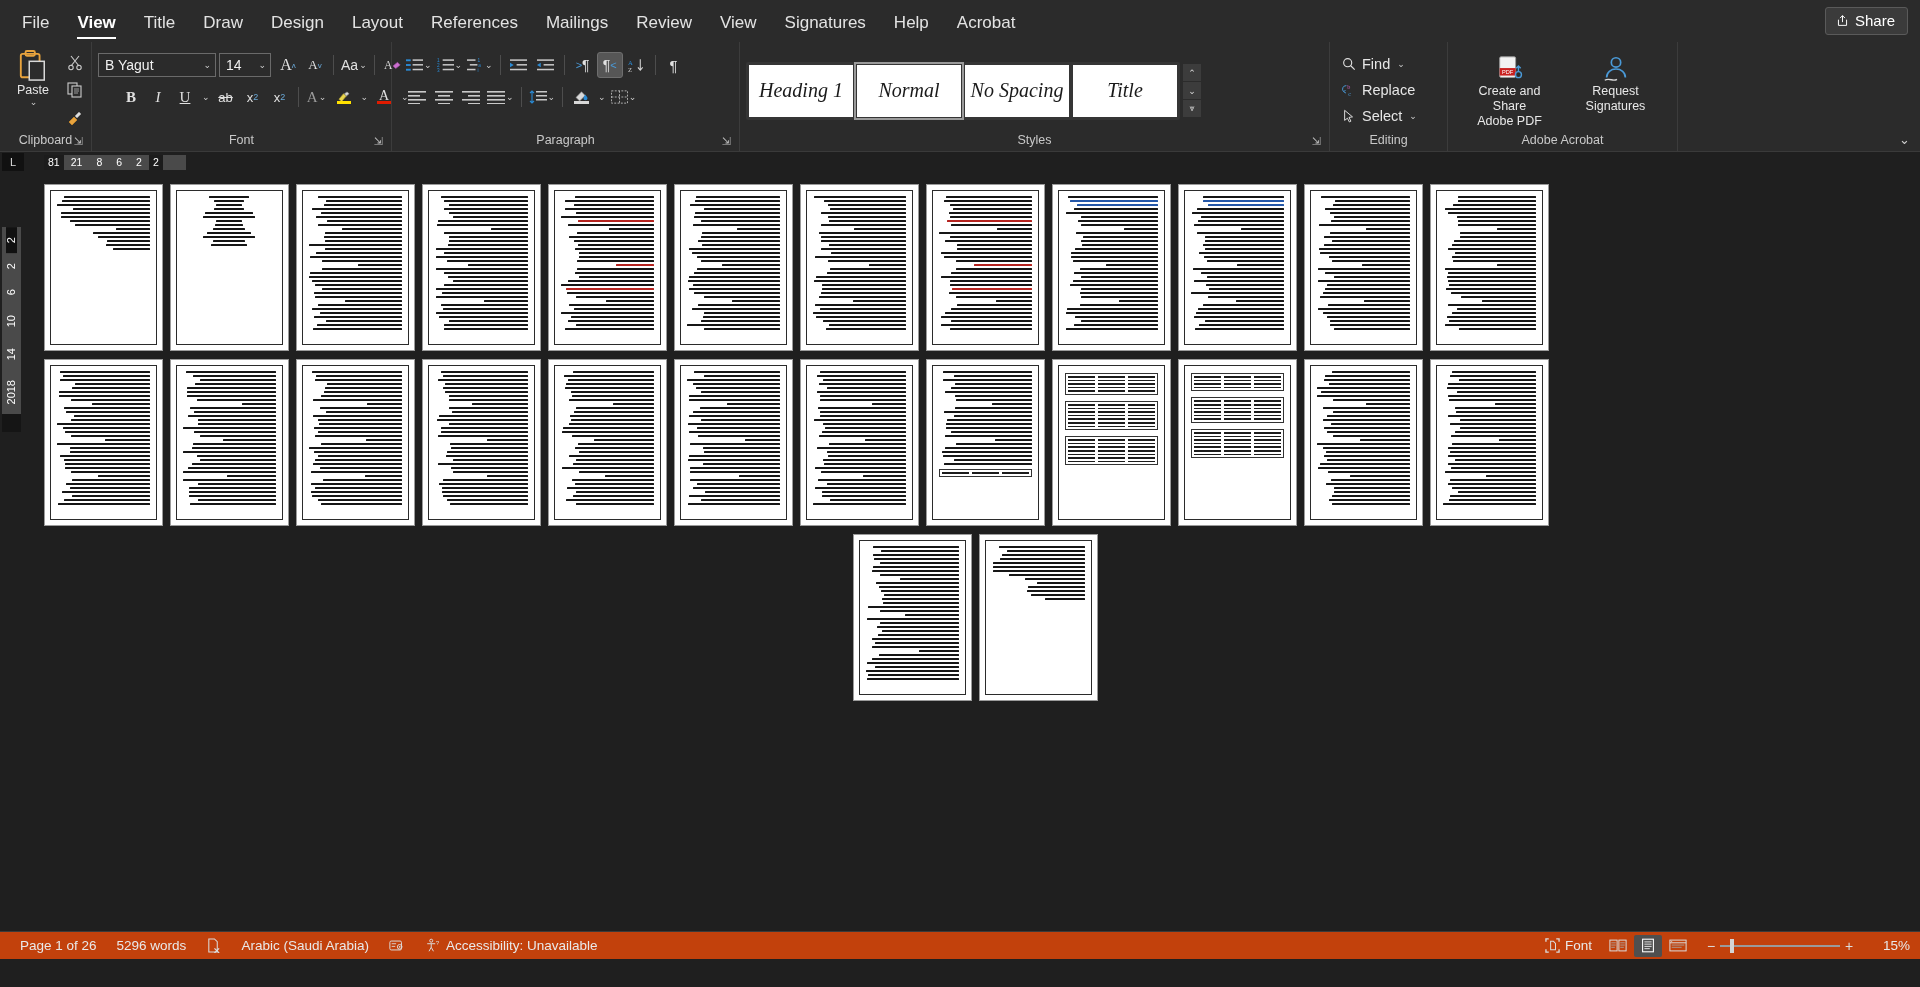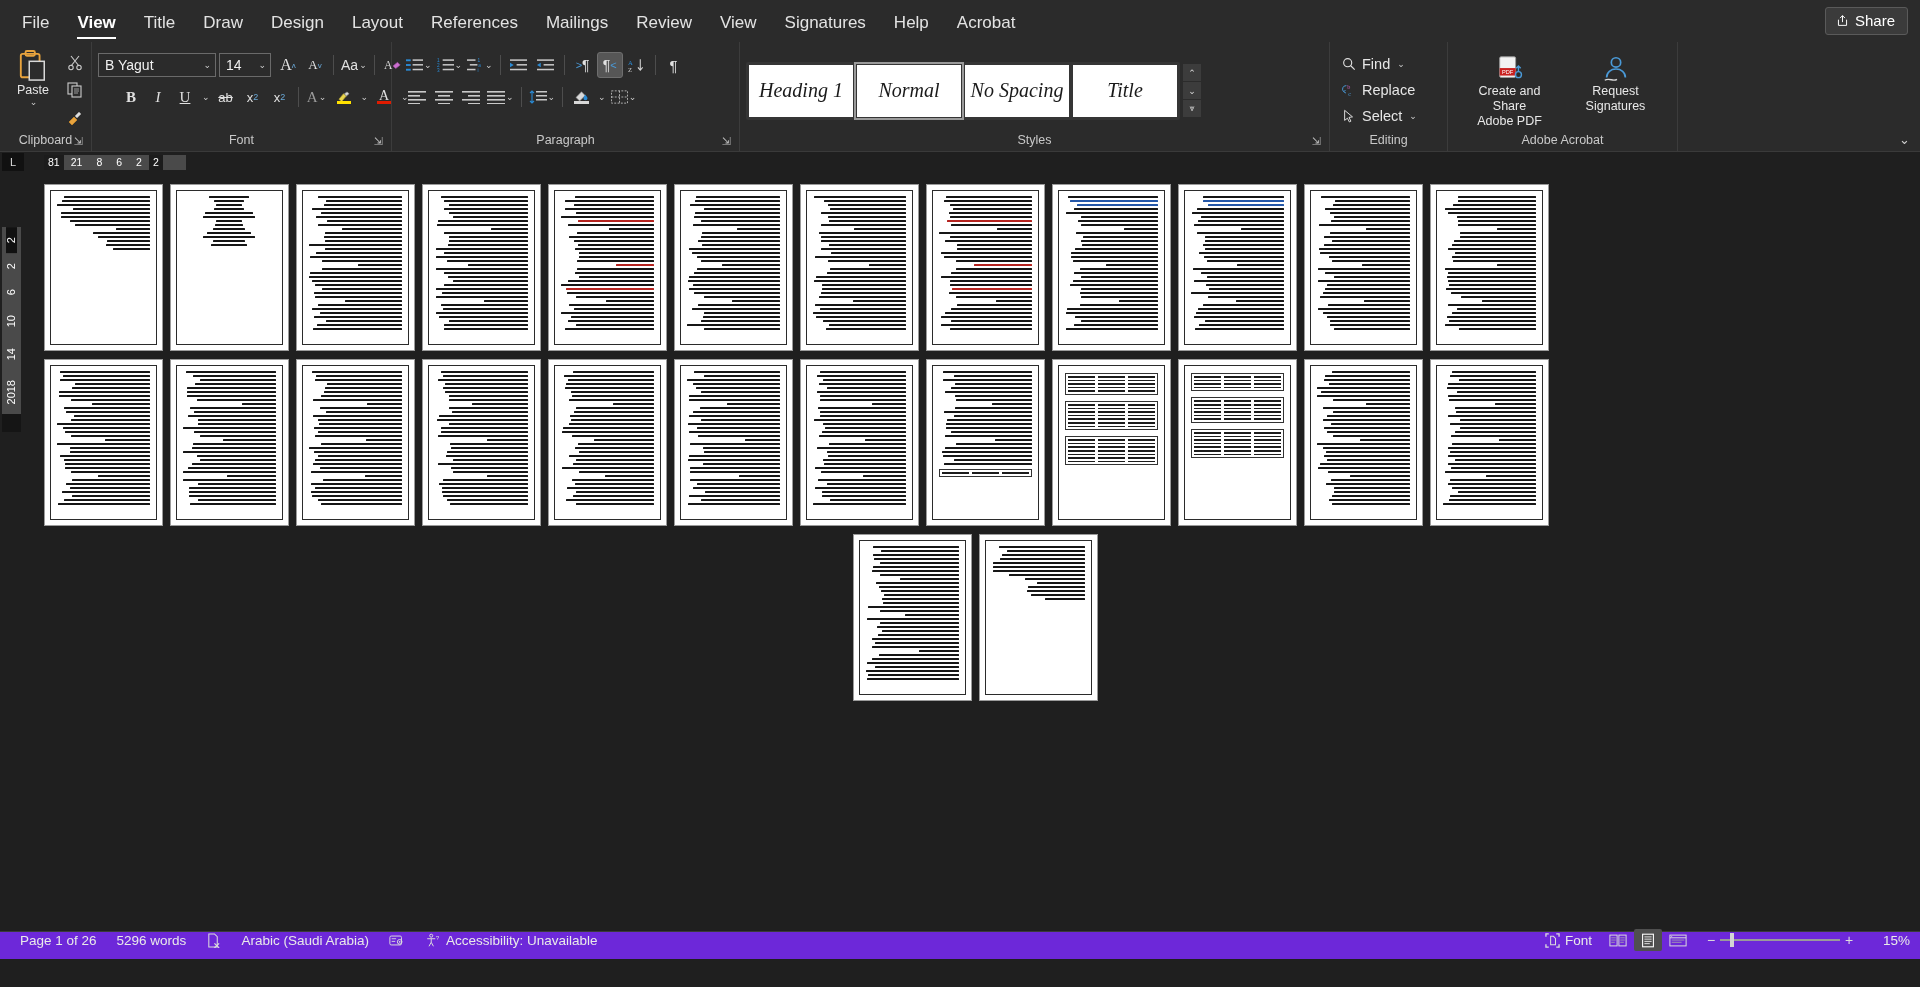--- a/index.html
+++ b/index.html
@@ -250,24 +250,24 @@
     border: 1px solid #333; margin: 2px 0; padding: 2px;
     display: flex; flex-direction: column; gap: 2px;
   }
   .tbl .trow { display:flex; gap:3px; justify-content:space-between; }
   .tbl .trow i { display:block; height:1.6px; background:#1c1c1c; flex:1; }
 
   
   .status {
     position: absolute; bottom: 0; left: 0; right: 0;
     height: 28px;
-    background: #6d28d9;
-    display: flex; align-items: flex-end;
+    background: #c2410c;
+    display: flex; align-items: center;
     font-size: 13.5px; color: #e9e9e9;
-    padding: 7px 10px;
+    padding: 0 10px;
     border-top: 1px solid #3a3a3a;
   }
   .st-item { display: flex; align-items: center; gap: 5px; padding: 0 10px; cursor: pointer; height: 24px; }
   .st-right { margin-left: auto; display: flex; align-items: center; gap: 2px; }
   .viewbtn {
     width: 28px; height: 22px; display:flex; align-items:center; justify-content:center;
     cursor:pointer; border-radius:2px; color:#dcdcdc;
   }
   .viewbtn.active { background: #4f4f4f; }
   .zoom-slider { display: flex; align-items: center; gap: 0; margin: 0 8px; }

